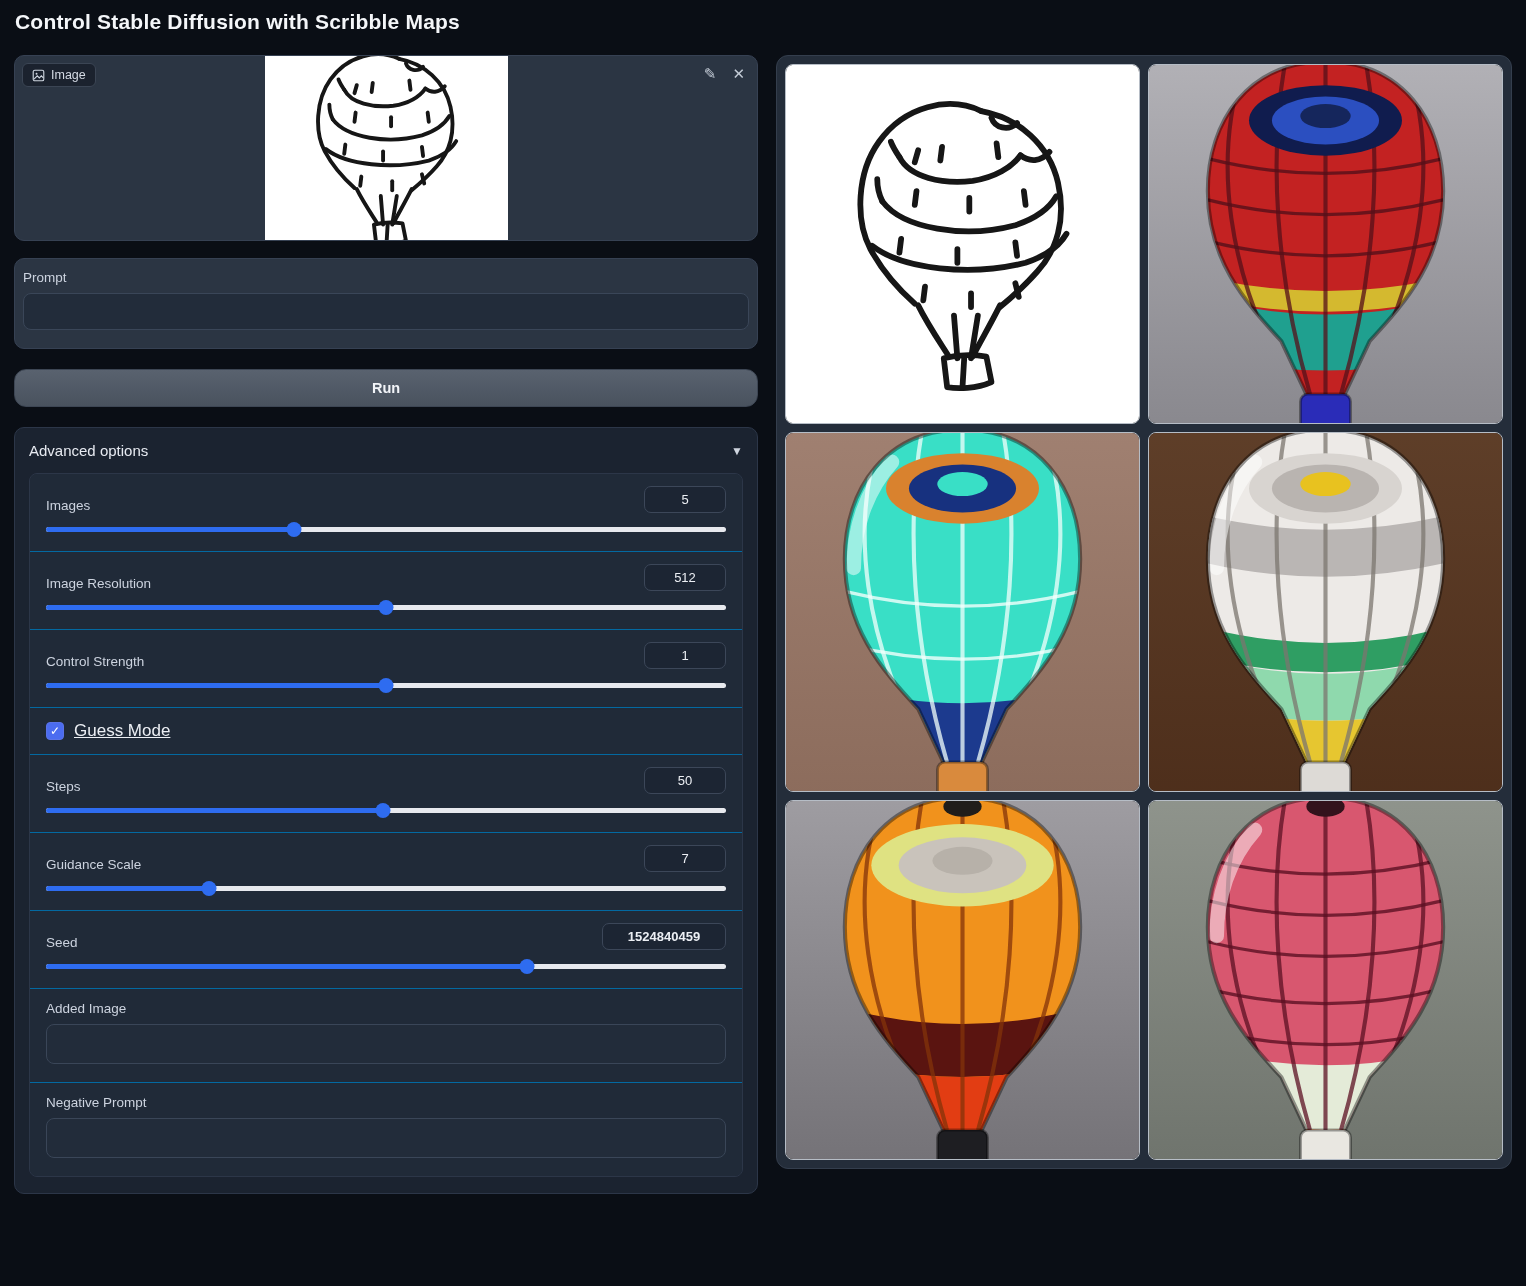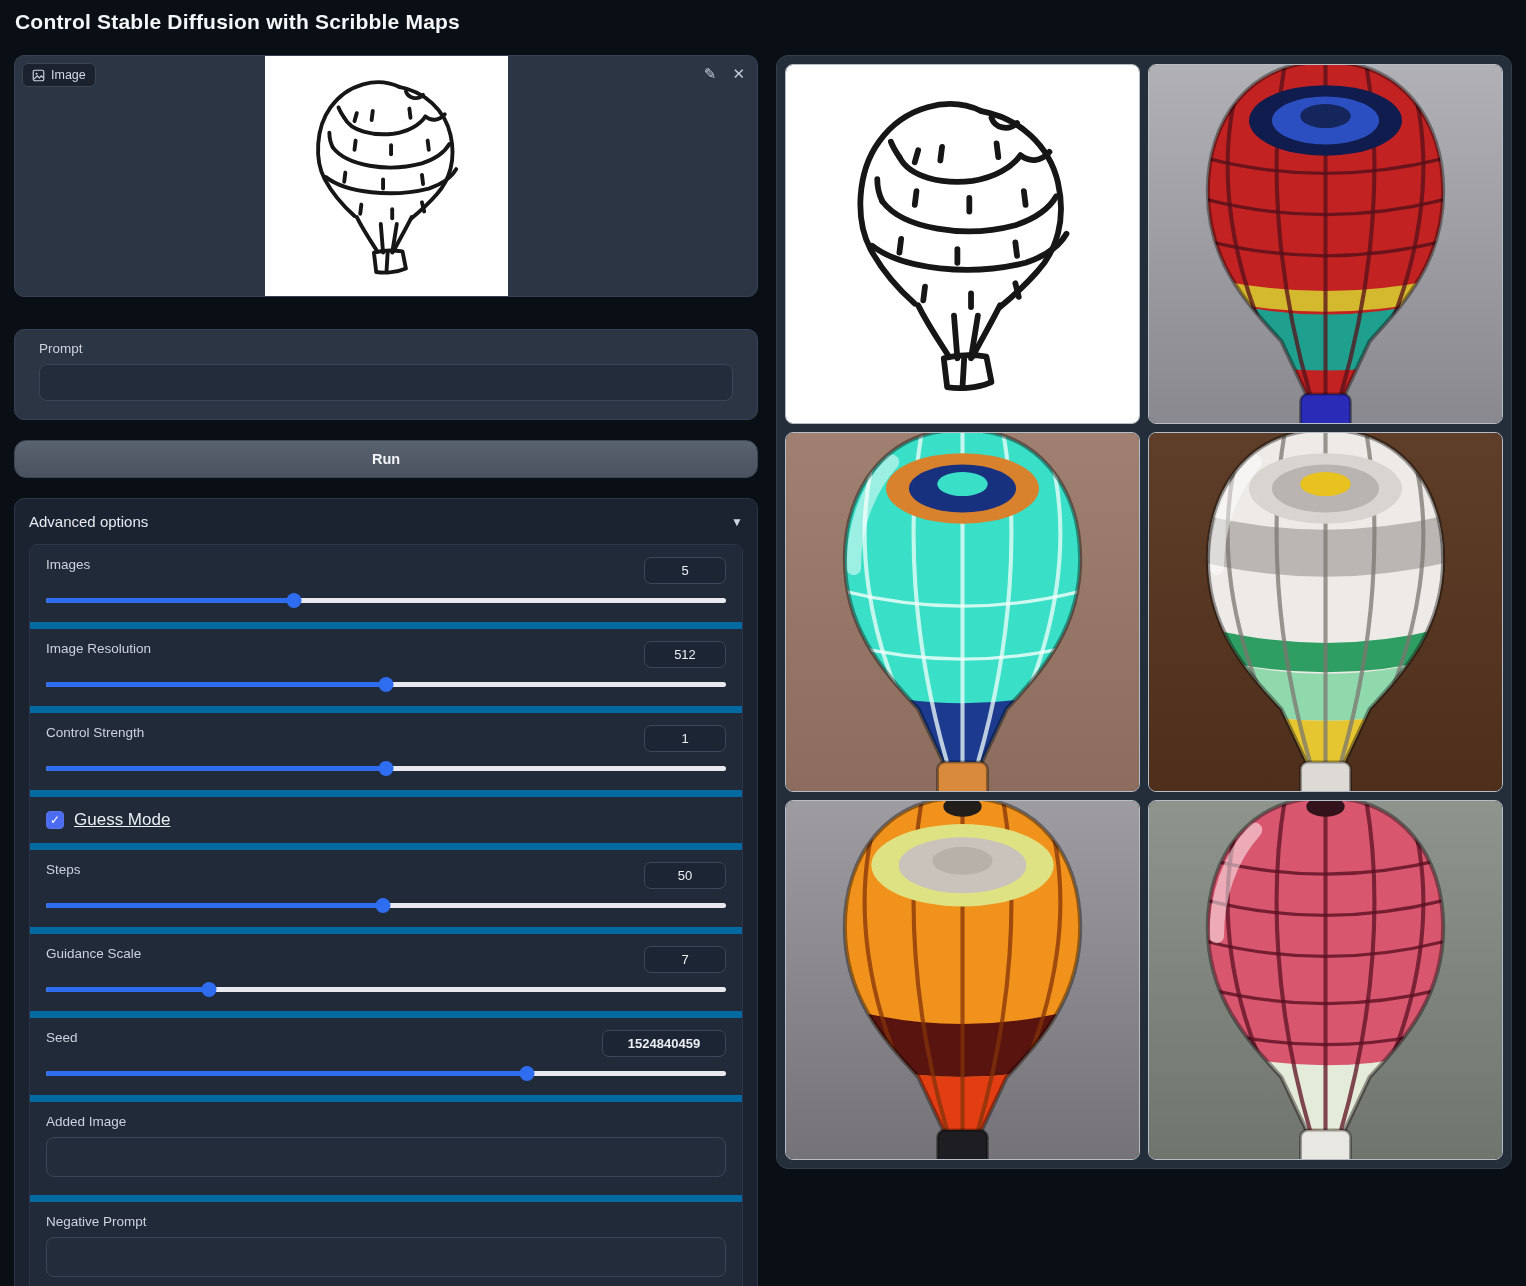--- a/index.html
+++ b/index.html
@@ -21,49 +21,49 @@
     width:1526px;height:1286px;position:relative;overflow:hidden;
     background:var(--bg);
     font-family:"Liberation Sans", sans-serif;
     color:var(--text);
   }
   .page-title{position:absolute;left:15px;top:10px;font-size:21px;font-weight:700;color:#f4f6f9;letter-spacing:.2px;}
 
   
   .left-col{position:absolute;left:14px;top:55px;width:744px;}
   .panel{background:var(--panel);border:1px solid var(--border);border-radius:10px;position:relative;}
-  .image-panel{height:242px;margin-bottom:32px;overflow:hidden;}
+  .image-panel{height:186px;margin-bottom:17px;overflow:hidden;}
   .image-holder{height:100%;display:flex;justify-content:center;align-items:center;}
   .image-holder svg{height:240px;width:243px;display:block;}
   .chip{position:absolute;left:7px;top:7px;display:flex;align-items:center;gap:6px;
     background:rgba(26,33,45,.92);border:1px solid #3b4554;border-radius:6px;
     padding:4px 9px;font-size:12.5px;color:#d4dae4;z-index:2;}
   .chip svg{width:13px;height:13px;}
   .panel-actions{position:absolute;right:10px;top:8px;display:flex;gap:12px;z-index:2;}
   .icon-btn{background:none;border:none;color:#c3cbd6;font-size:15px;cursor:pointer;line-height:1;padding:2px;font-family:inherit;}
 
-  .prompt-panel{margin-bottom:20px;padding:11px 24px 14px;}
+  .prompt-panel{margin-bottom:20px;padding:11px 8px 14px;}
   .field-label{display:block;font-size:13.5px;color:var(--label);margin-bottom:8px;}
   .textbox{width:100%;background:#222c3a;border:1px solid #3a4658;border-radius:8px;
     color:var(--text);font-size:13.5px;padding:8px 12px;resize:none;outline:none;font-family:inherit;}
   .prompt-panel .textbox{height:37px;}
 
   .run-btn{width:100%;height:38px;margin-bottom:20px;border-radius:12px;cursor:pointer;
     border:1px solid #3d4654;background:linear-gradient(#59626f,#49525e);
     color:#f2f4f8;font-size:14.5px;font-weight:700;font-family:inherit;}
 
   .advanced{background:var(--panel-adv);border:1px solid #2c3648;border-radius:10px;padding-bottom:16px;}
   .adv-header{display:flex;justify-content:space-between;align-items:center;
     padding:14px 14px 12px;cursor:pointer;}
   .adv-header .hdr{font-size:15px;color:#e7eaf1;}
   .adv-header .caret{font-size:12px;color:#cfd5df;}
   .form{margin:2px 14px 0;border:1px solid #2c3648;border-radius:8px;overflow:hidden;background:var(--row);}
   .row{padding:12px 16px 14px;background:var(--row);}
-  .row + .row{border-top:7px solid #0369a1;}
-  .row-top{display:flex;justify-content:space-between;align-items:flex-start;}
+  .row + .row{border-top:1px solid #0369a1;}
+  .row-top{display:flex;justify-content:space-between;align-items:flex-end;}
   .row-top label{font-size:13.5px;color:var(--label);}
   .num{width:82px;height:27px;background:var(--input-bg);border:1px solid var(--input-border);
     border-radius:7px;color:var(--text);font-size:13px;text-align:center;outline:none;font-family:inherit;}
   .num.wide{width:124px;font-weight:bold;}
   .bar{position:relative;height:15px;margin-top:9px;cursor:pointer;}
   .track{position:absolute;left:0;right:0;top:5px;height:5px;border-radius:3px;background:var(--track);}
   .fill{position:absolute;left:0;top:5px;height:5px;border-radius:3px;background:var(--blue);width:var(--pct);}
   .handle{position:absolute;top:0;left:var(--pct);transform:translateX(-50%);
     width:15px;height:15px;border-radius:50%;background:var(--blue);cursor:grab;}
   .checkbox-row{display:flex;align-items:center;gap:10px;padding:13px 16px;}

